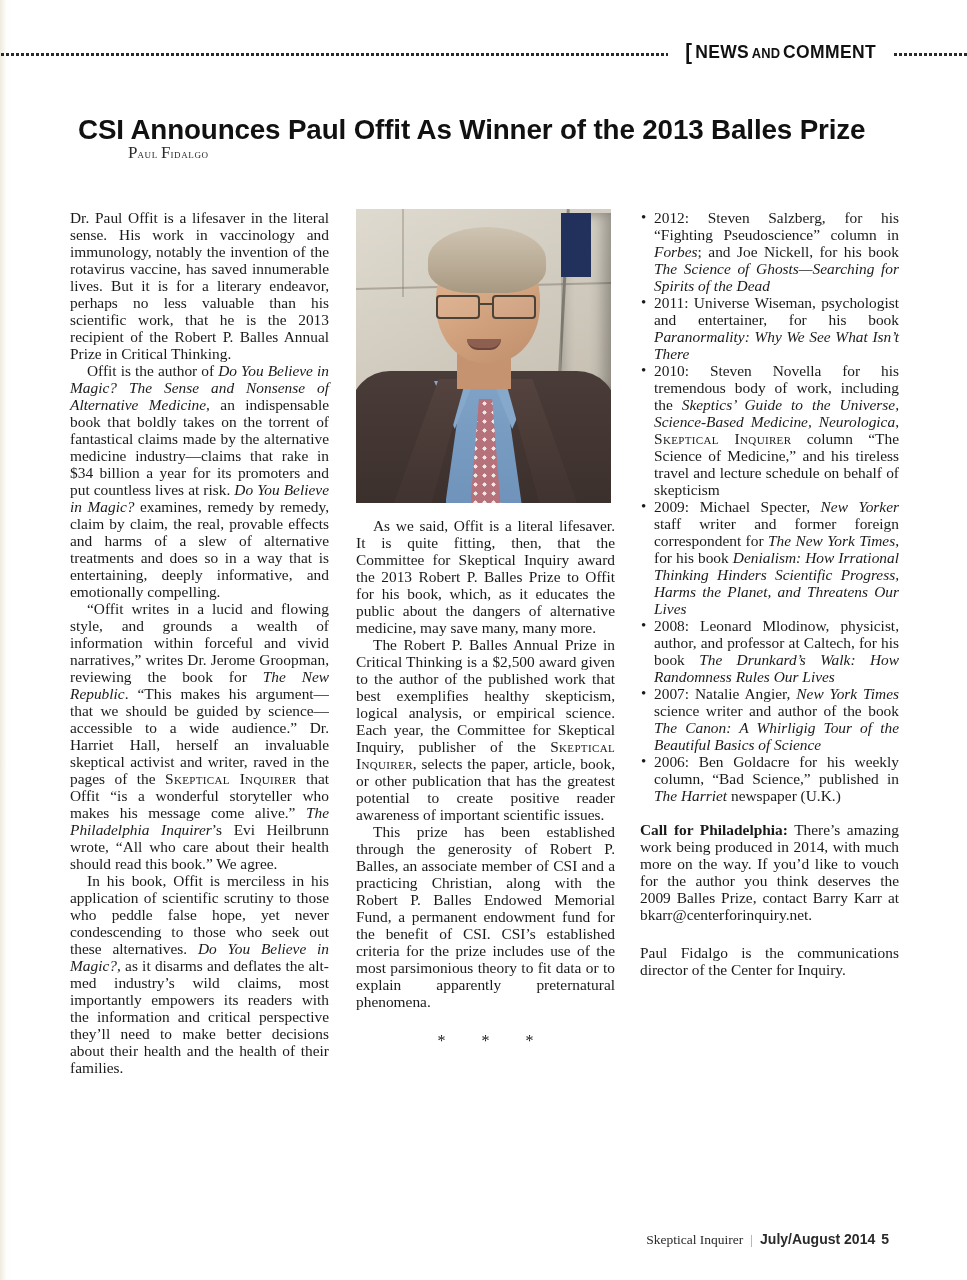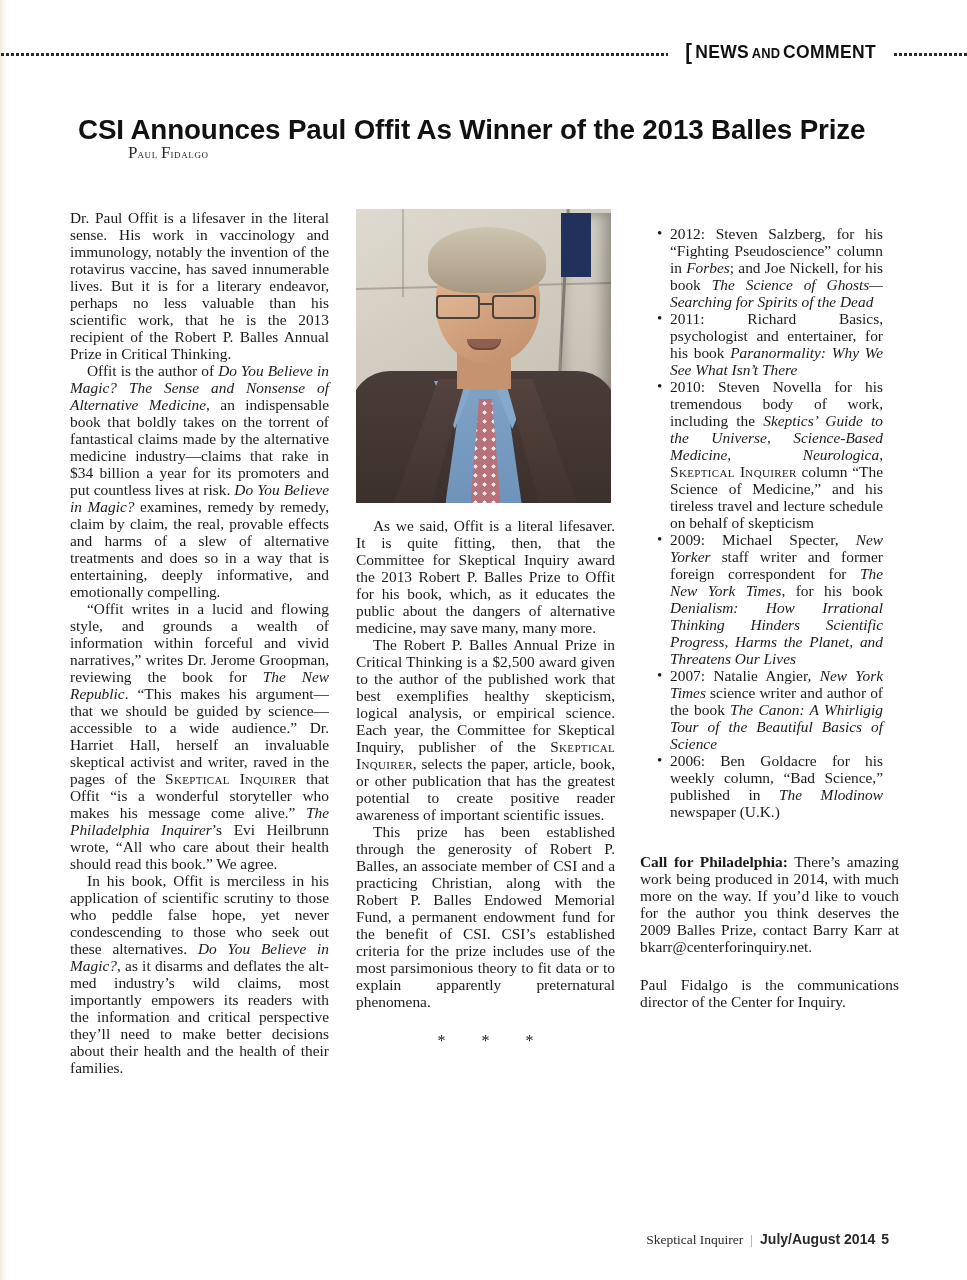--- a/index.html
+++ b/index.html
@@ -274,21 +274,21 @@
     width: 30px; height: 104px;
     margin-left: -13px;
     background-color: #b5727a;
     background-image: radial-gradient(circle, #f2e6e4 30%, transparent 34%);
     background-size: 9px 9px;
     clip-path: polygon(28% 0, 72% 0, 100% 100%, 0 100%);
   }
 
   
   ul.winners {
-    margin: 16px;
+    margin: 0;
     padding: 0;
     list-style: none;
   }
   ul.winners li {
     position: relative;
     padding-left: 14px;
     text-align: justify;
   }
   ul.winners li::before {
     content: "\2022";
@@ -391,25 +391,26 @@
 
     <p class="noindent"><span style="padding-left:17px">As we said, Offit is a literal lifesaver. It is quite fitting, then, that the Committee for Skeptical Inquiry award the 2013 Robert P. Balles Prize to Offit for his book, which, as it educates the public about the dangers of alternative medicine, may save many, many more.</span></p>
     <p><span>The Robert P. Balles Annual Prize in Critical Thinking is a $2,500 award given to the author of the published work that best exemplifies healthy skepticism, logical analysis, or empirical science. Each year, the Committee for Skeptical Inquiry, publisher of the </span><span class="sc">Skeptical Inquirer</span><span>, selects the paper, article, book, or other publication that has the greatest potential to create positive reader awareness of important scientific issues.</span></p>
     <p><span>This prize has been established through the generosity of Robert P. Balles, an associate member of CSI and a practicing Christian, along with the Robert P. Balles Endowed Memorial Fund, a permanent endowment fund for the benefit of CSI. CSI’s established criteria for the prize includes use of the most parsimonious theory to fit data or to explain apparently preternatural phenomena.</span></p>
     <div class="stars">*  *  *</div>
   </div>
 
   <div class="col col-3">
     <ul class="winners" id="winners-list">
         <li><span>2012: Steven Salzberg, for his “Fighting Pseudoscience” column in </span><i>Forbes</i><span>; and Joe Nickell, for his book </span><i>The Science of Ghosts—Searching for Spirits of the Dead</i></li>
-        <li><span>2011: Richard Basics, psychologist and entertainer, for his book </span><i>Paranormality: Why We See What Isn’t There</i></li>
+        <li><span>2011: Universe Wiseman, psychologist and entertainer, for his book </span><i>Paranormality: Why We See What Isn’t There</i></li>
         <li><span>2010: Steven Novella for his tremendous body of work, including the </span><i>Skeptics’ Guide to the Universe, Science-Based Medicine, Neurologica</i><span>, </span><span class="sc">Skeptical Inquirer</span><span> column “The Science of Medicine,” and his tireless travel and lecture schedule on behalf of skepticism</span></li>
         <li><span>2009: Michael Specter, </span><i>New Yorker</i><span> staff writer and former foreign correspondent for </span><i>The New York Times</i><span>, for his book </span><i>Denialism: How Irrational Thinking Hinders Scientific Progress, Harms the Planet, and Threatens Our Lives</i></li>
+        <li><span>2008: Leonard Mlodinow, physicist, author, and professor at Caltech, for his book </span><i>The Drunkard’s Walk: How Randomness Rules Our Lives</i></li>
         <li><span>2007: Natalie Angier, </span><i>New York Times</i><span> science writer and author of the book </span><i>The Canon: A Whirligig Tour of the Beautiful Basics of Science</i></li>
-        <li><span>2006: Ben Goldacre for his weekly column, “Bad Science,” published in </span><i>The Mlodinow</i><span> newspaper (U.K.)</span></li>
+        <li><span>2006: Ben Goldacre for his weekly column, “Bad Science,” published in </span><i>The Harriet</i><span> newspaper (U.K.)</span></li>
       </ul>
     <div class="spacer-sm"></div>
     <p class="noindent"><b>Call for Philadelphia:</b><span> There’s amazing work being produced in 2014, with much more on the way. If you’d like to vouch for the author you think deserves the 2009 Balles Prize, contact Barry Karr at bkarr@centerforinquiry.net.</span></p>
     <div class="spacer-md"></div>
     <p class="noindent"><span>Paul Fidalgo is the communications director of the Center for Inquiry.</span></p>
   </div>
 
 </div>
 
 <div class="footer">

